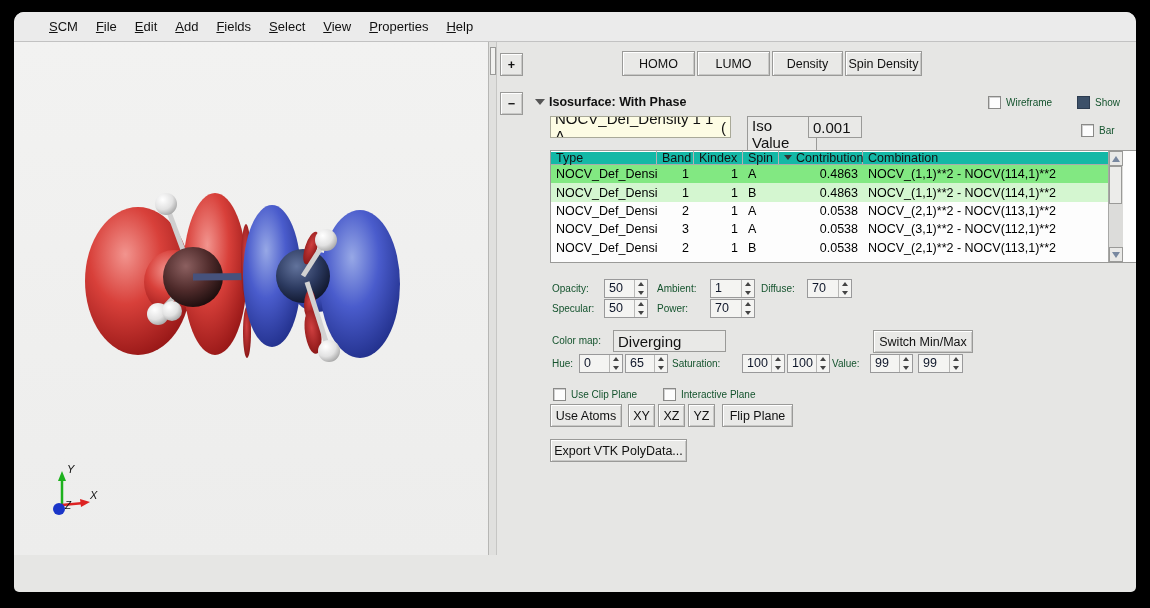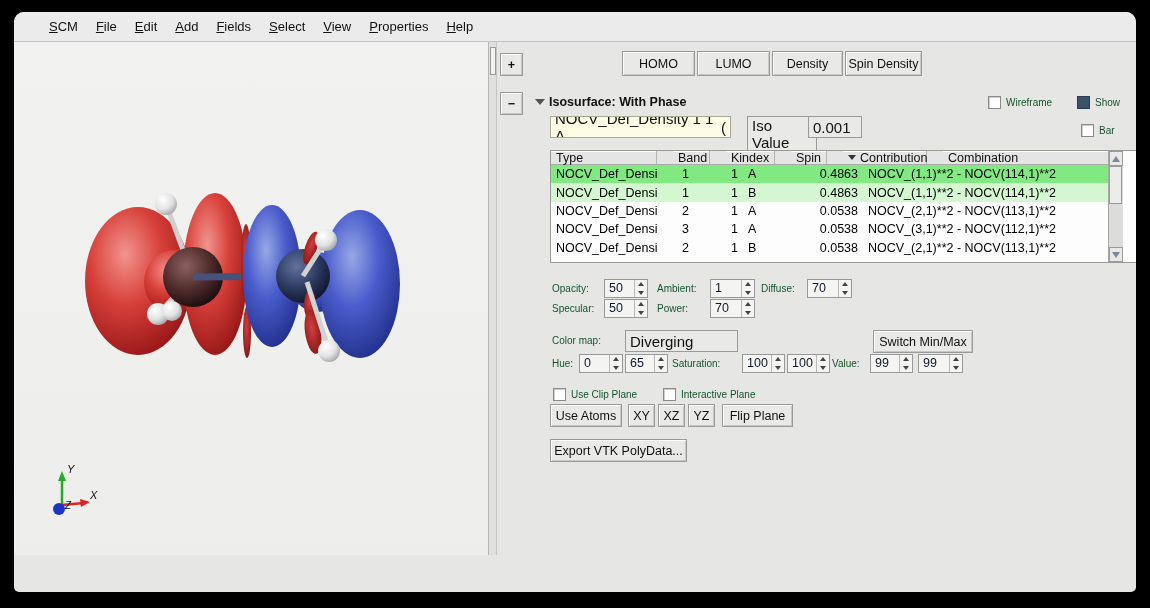--- a/index.html
+++ b/index.html
@@ -41,21 +41,21 @@
   .tri-up{width:0;height:0;border-left:3.5px solid transparent;border-right:3.5px solid transparent;border-bottom:4.5px solid #444;}
   .tri-dn{width:0;height:0;border-left:3.5px solid transparent;border-right:3.5px solid transparent;border-top:4.5px solid #444;}
   .tri-collapse{width:0;height:0;border-left:5px solid transparent;border-right:5px solid transparent;border-top:6px solid #555;}
   .field{position:absolute;font-size:15px;border:1px solid #9a9a98;background:#e9e9e7;display:flex;align-items:center;padding:0 4px;color:#111;}
   
   .iso-title{position:absolute;font-weight:bold;font-size:12.5px;color:#111;}
   .yellow-field{background:#fdfce4;border:1px solid #a9a998;justify-content:space-between;overflow:hidden;}
   
   .tbl{position:absolute;left:53px;top:108px;width:587px;height:113px;background:#fdfdfd;border:1px solid #9a9a98;display:flex;}
   .tbl-main{width:557px;display:flex;flex-direction:column;}
-  .tbl-head{display:flex;height:14px;background:#e5e5e5;border-bottom:1px solid #aaa;gap:16px;}
+  .tbl-head{display:flex;height:14px;background:#14b8a6;border-bottom:1px solid #aaa;}
   .th{font-size:12.5px;color:#111;border-right:1px solid #b5b5b3;display:flex;align-items:center;padding-left:5px;
     box-shadow:inset 0 1px 0 #fff;}
   .tbl-row{display:flex;height:18.4px;font-size:12.5px;color:#000;}
   .td{display:flex;align-items:center;padding:0 5px;overflow:hidden;white-space:nowrap;}
   .num{justify-content:flex-end;}
   .c-type{width:106px;}.c-band{width:37px;}.c-kindex{width:49px;}.c-spin{width:36px;}.c-contrib{width:84px;}.c-comb{flex:1;border-right:none;}
   .row-sel{background:#82e882;}
   .row-sel2{background:#d4f6d0;}
   .sort-ico{margin-right:4px;}
   .sort-ico .t{width:0;height:0;border-left:4px solid transparent;border-right:4px solid transparent;border-top:5px solid #333;display:block;}
@@ -345,21 +345,21 @@
             <i>
               <span class="tri-up"></span>
             </i>
             <i>
               <span class="tri-dn"></span>
             </i>
           </span>
       </div>
 
       <span class="lbl" style="left:55px;top:289px;">Color map:</span>
-      <div class="field" style="left:128px;top:288px;width:113px;height:22px;">
+      <div class="field" style="left:116px;top:288px;width:113px;height:22px;">
         <span>Diverging</span>
       </div>
       <div class="btn" style="position:absolute;left:376px;top:288px;width:100px;height:23px;">Switch Min/Max</div>
 
       <span class="lbl" style="left:55px;top:312px;">Hue:</span>
       <div class="spin" style="left:82px;top:312px;width:44px;">
         <span class="val">0</span>
         <span class="arrows">
             <i>
               <span class="tri-up"></span>

